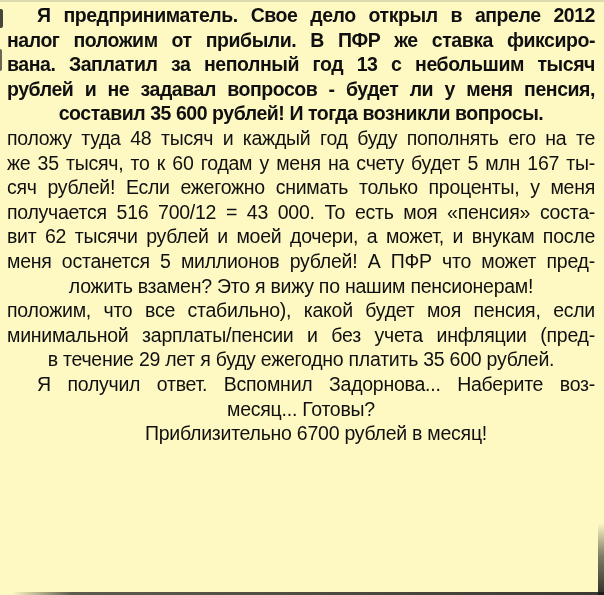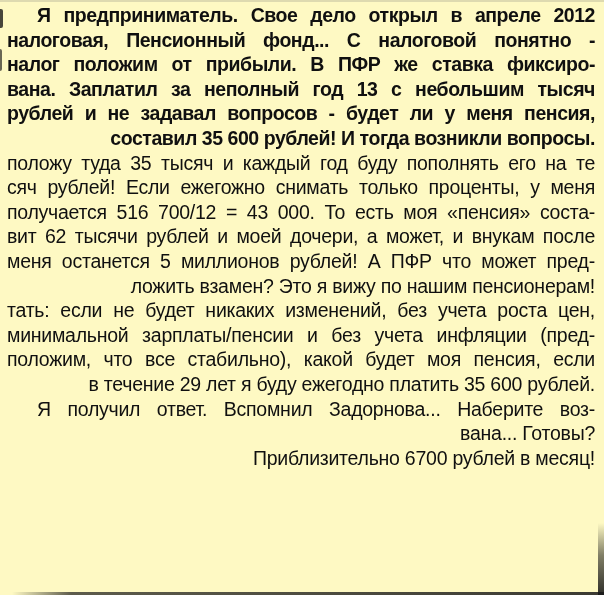--- a/index.html
+++ b/index.html
@@ -30,21 +30,21 @@
     line-height: 24.6px;
     letter-spacing: -0.25px;
     -webkit-font-smoothing: antialiased;
   }
   .para { margin: 0; }
   .para.bold {
     font-weight: 700;
     letter-spacing: -0.45px;
   }
   .line {
-    text-align: right;
+    text-align: center;
   }
   .line.j {
     text-align: justify;
     text-align-last: justify;
   }
   .line.indent {
     text-indent: 30px;
   }
   
   .edge {
@@ -80,43 +80,42 @@
     background: rgba(110,110,108,0.22);
   }
 </style>
 </head>
 <body>
 
 <div class="scan" id="scan" style="background: #fef9c3; color: rgb(16, 16, 16);">
   <div class="text" id="article">
       <div class="para bold">
         <div class="line indent j">Я предприниматель. Свое дело открыл в апреле 2012</div>
-        <div class="line j">налоговая, Пенсионный фонд... С налоговой понятно -</div>
         <div class="line j">налог положим от прибыли. В ПФР же ставка фиксиро-</div>
         <div class="line j">вана. Заплатил за неполный год 13 с небольшим тысяч</div>
         <div class="line j">рублей и не задавал вопросов - будет ли у меня пенсия,</div>
         <div class="line">составил 35 600 рублей! И тогда возникли вопросы.</div>
       </div>
       <div class="para">
-        <div class="line j">положу туда 35 тысяч и каждый год буду пополнять его на те</div>
+        <div class="line j">положу туда 48 тысяч и каждый год буду пополнять его на те</div>
+        <div class="line j">же 35 тысяч, то к 60 годам у меня на счету будет 5 млн 167 ты-</div>
         <div class="line j">сяч рублей! Если ежегожно снимать только проценты, у меня</div>
         <div class="line j">получается 516 700/12 = 43 000. То есть моя «пенсия» соста-</div>
         <div class="line j">вит 62 тысячи рублей и моей дочери, а может, и внукам после</div>
         <div class="line j">меня останется 5 миллионов рублей! А ПФР что может пред-</div>
         <div class="line">ложить взамен? Это я вижу по нашим пенсионерам!</div>
       </div>
       <div class="para">
-        <div class="line j">тать: если не будет никаких изменений, без учета роста цен,</div>
+        <div class="line j">положим, что все стабильно), какой будет моя пенсия, если</div>
         <div class="line j">минимальной зарплаты/пенсии и без учета инфляции (пред-</div>
-        <div class="line j">положим, что все стабильно), какой будет моя пенсия, если</div>
         <div class="line">в течение 29 лет я буду ежегодно платить 35 600 рублей.</div>
       </div>
       <div class="para">
         <div class="line indent j">Я получил ответ. Вспомнил Задорнова... Наберите воз-</div>
-        <div class="line">вана... Готовы?</div>
+        <div class="line">месяц... Готовы?</div>
       </div>
       <div class="para">
         <div class="line indent">Приблизительно 6700 рублей в месяц!</div>
       </div>
     </div>
   <div class="edge edge-top"></div>
   <div class="edge edge-left-top"></div>
   <div class="edge edge-left-mid"></div>
   <div class="edge edge-bottom"></div>
   <div class="edge edge-right-bottom"></div>

